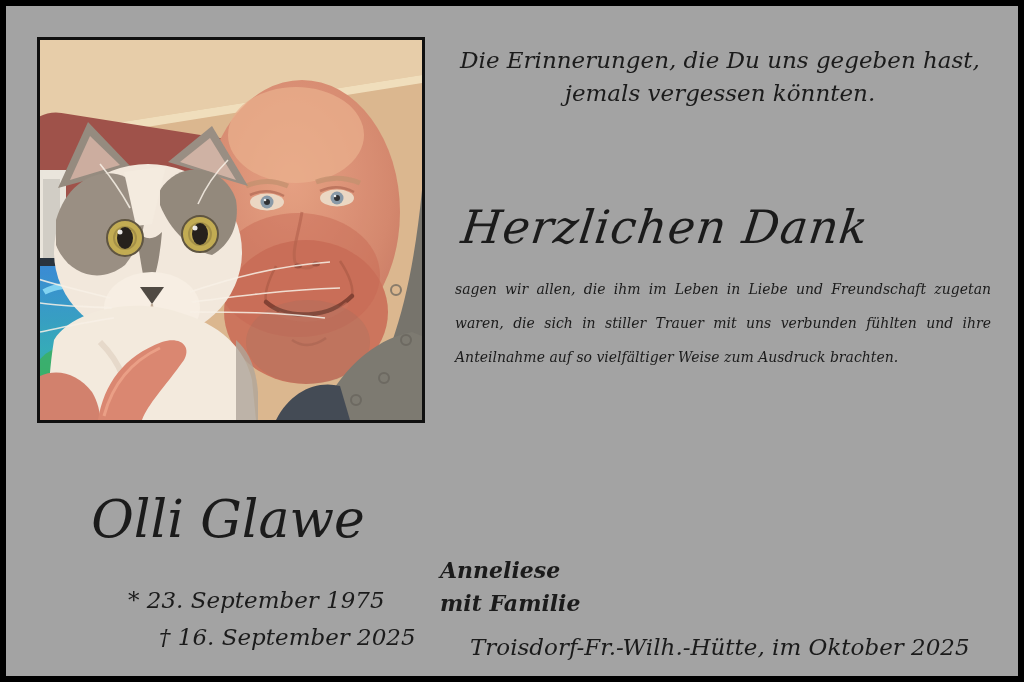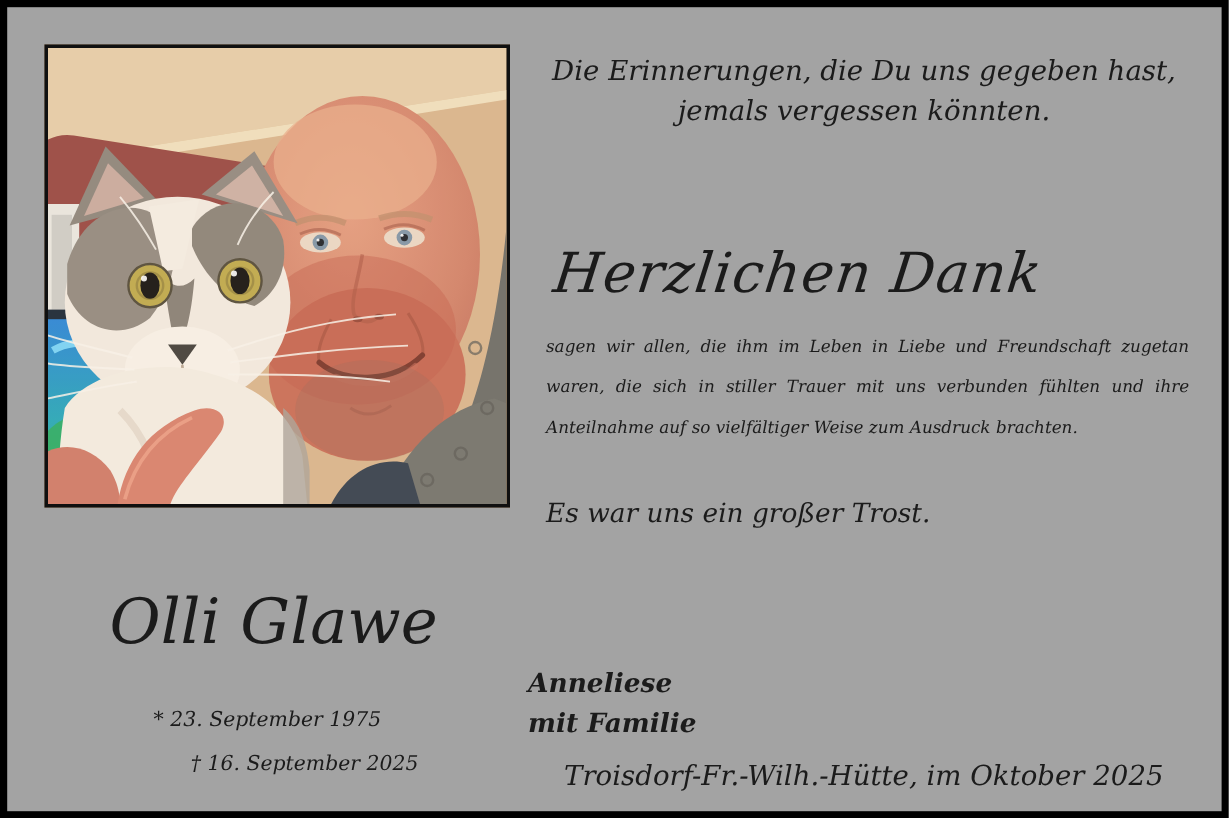--- a/index.html
+++ b/index.html
@@ -40,21 +40,21 @@
     left:449px;top:410px;margin:0;
     font-style:italic;font-size:22px;
   }
   .name{
     left:31px;top:480px;width:382px;
     font-style:italic;font-size:52px;line-height:66px;
     text-align:center;
   }
   .dates{
     left:122px;top:576px;
-    font-style:italic;font-size:17px;line-height:37px;
+    font-style:italic;font-size:23px;line-height:37px;
   }
   .dates .death{padding-left:7px;margin-left:24px;}
   .signature{
     left:434px;top:504px;width:560px;
     font-style:italic;font-weight:bold;font-size:22px;line-height:33px;
     text-align:left;
     margin-top:44px;
   }
   .place-date{
     left:449px;top:613px;margin:15px;
@@ -185,21 +185,20 @@
 
   <div class="abs quote">
     <div>Die Erinnerungen, die Du uns gegeben hast,</div>
     <div>jemals vergessen könnten.</div>
   </div>
 
   <h1 class="abs headline">Herzlichen Dank</h1>
 
   <p class="abs bodytext">sagen wir allen, die ihm im Leben in Liebe und Freundschaft zugetan waren, die sich in stiller Trauer mit uns verbunden fühlten und ihre Anteilnahme auf so vielfältiger Weise zum Ausdruck brachten.</p>
 
-  <p class="abs consolation">Es war uns ein großer Trost.</p>
 
   <div class="abs name">Olli Glawe</div>
 
   <div class="abs dates">
     <div class="birth">* 23. September 1975</div>
     <div class="death">† 16. September 2025</div>
   </div>
 
   <div class="abs signature">
     <div>Anneliese</div>

